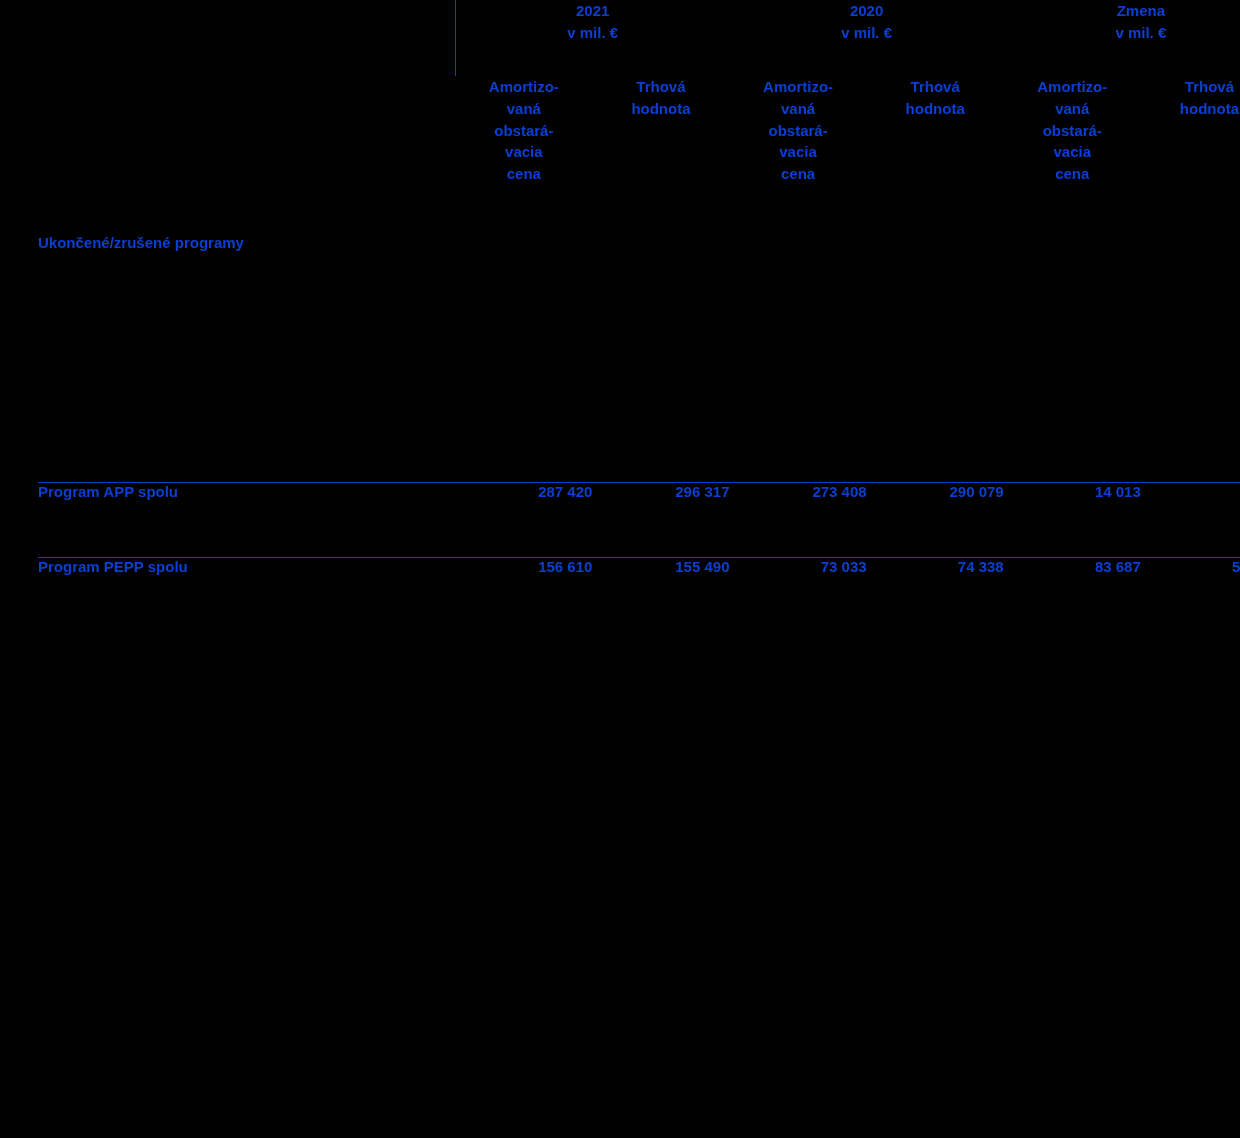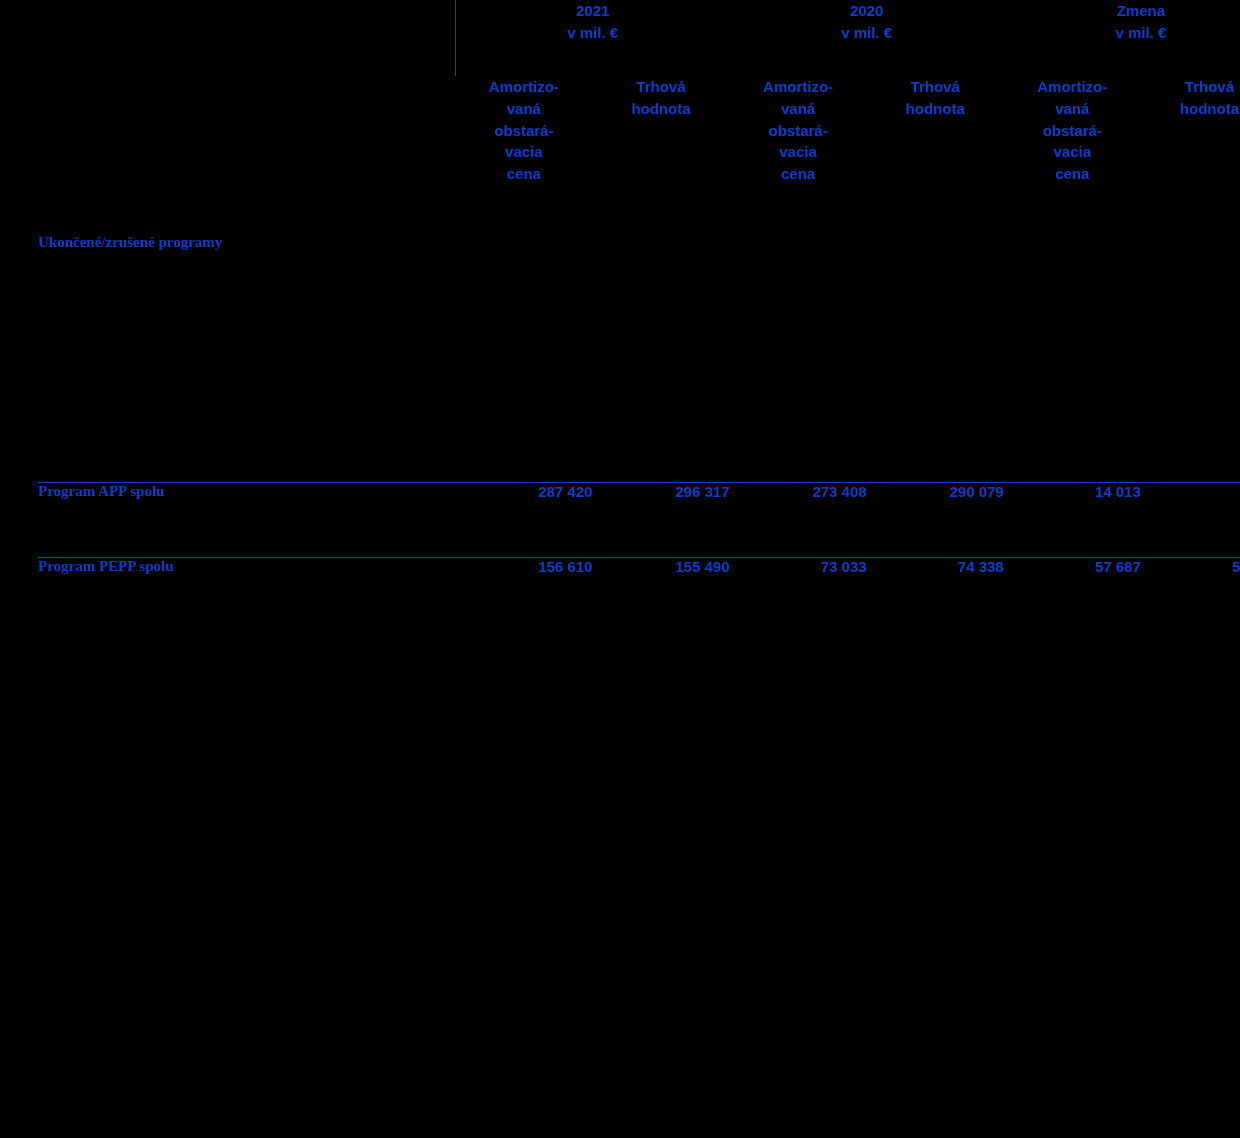--- a/index.html
+++ b/index.html
@@ -66,21 +66,20 @@
   }
   .sub .stack { display: block; }
   .sub-empty { border: 0; }
 
   
   td.lbl {
     padding-left: 10px;
     padding-top: 9px;
     text-align: left;
     border-right: 1px solid #0b3fd4;
-    font-family: Liberation Serif, serif;
   }
   td.num {
     padding-right: 10px;
     padding-top: 9px;
     text-align: right;
     border-left: 1px solid #0b3fd4;
   }
   tr.row-rule > td {
     border-top: 1px solid #0b3fd4;
   }
@@ -176,18 +175,18 @@
         <td class="num">290 079</td>
         <td class="num">14 013</td>
         <td class="num">6 238</td>
       </tr>
       <tr class="r-pepptot row-rule">
         <td class="lbl">Program PEPP spolu</td>
         <td class="num">156 610</td>
         <td class="num">155 490</td>
         <td class="num">73 033</td>
         <td class="num">74 338</td>
-        <td class="num">57 687</td>
+        <td class="num">83 687</td>
         <td class="num">54 152</td>
       </tr>
     </tbody>
   </table>
 </div>
 
 </body></html>

